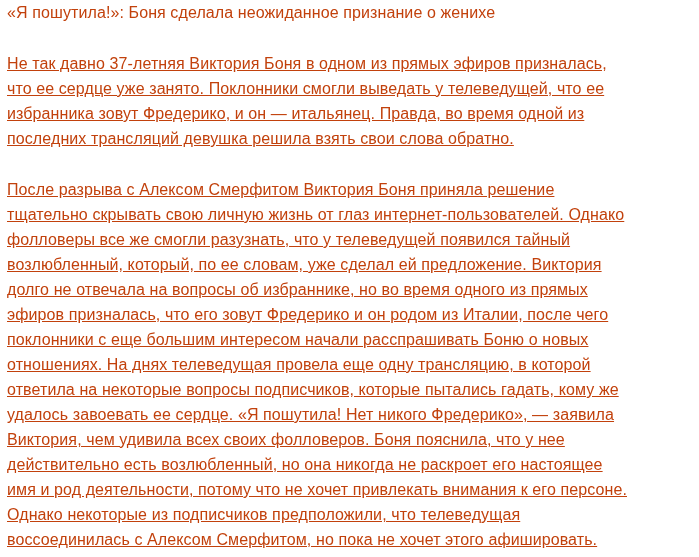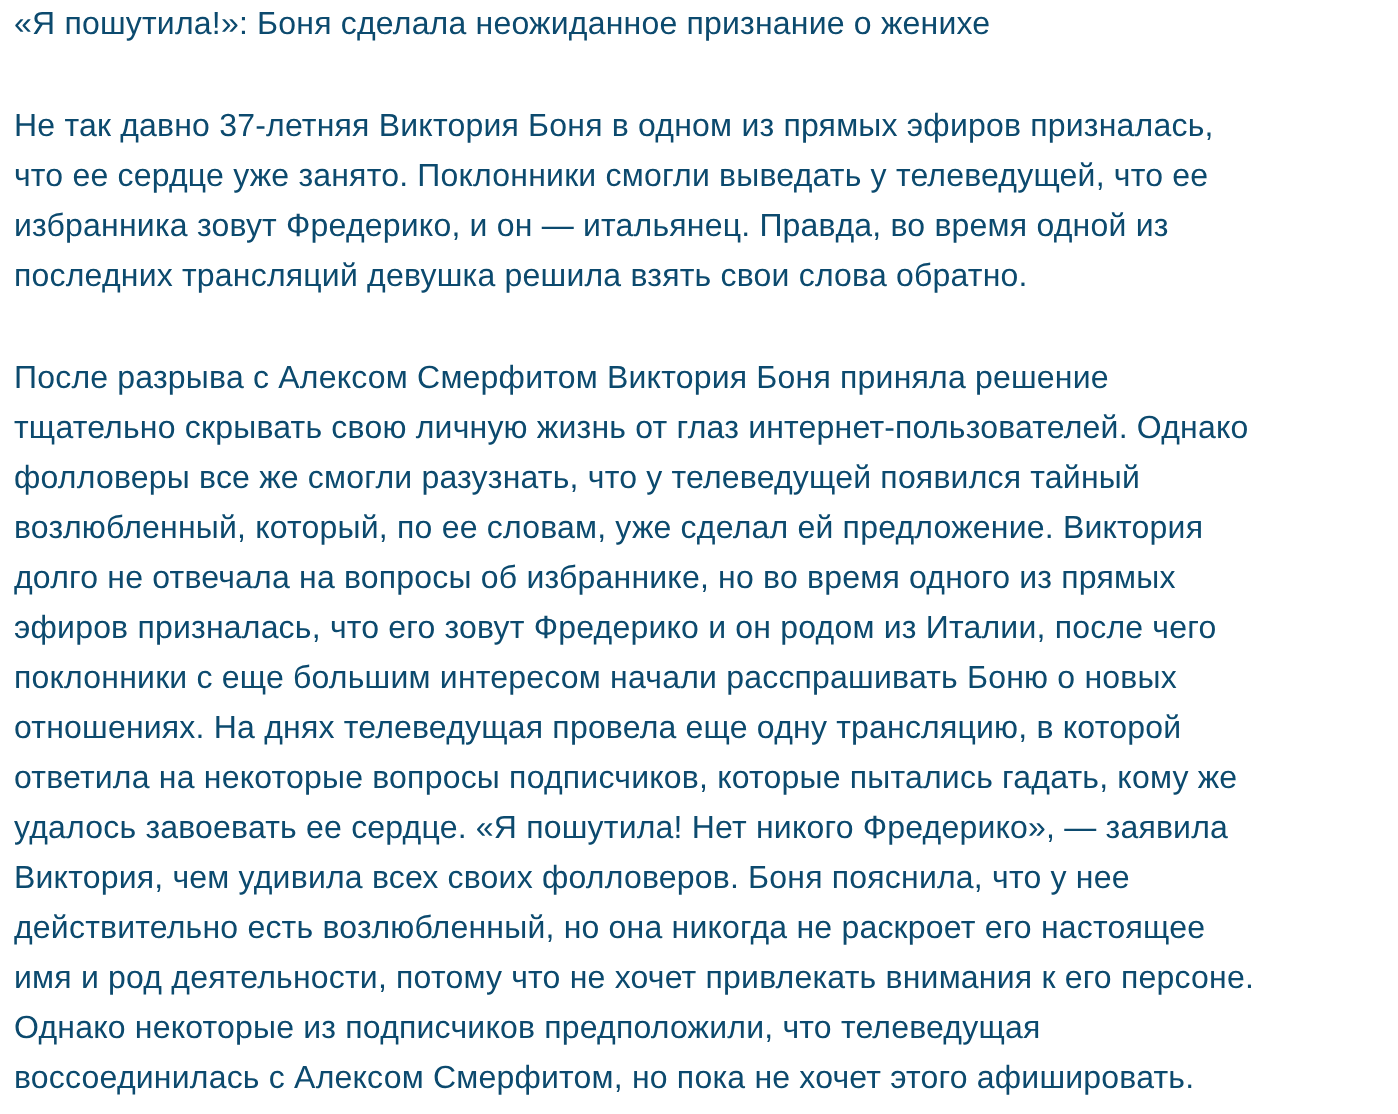--- a/index.html
+++ b/index.html
@@ -10,35 +10,36 @@
     width: 699px;
     height: 557px;
     background: #ffffff;
     overflow: hidden;
     font-family: "Liberation Sans", "DejaVu Sans", sans-serif;
   }
   .article {
     box-sizing: border-box;
     width: 607px;
     padding: 0 22px 0 7px;
-    color: #0c4a6e;
+    color: #c2410c;
     font-size: 16px;
     line-height: 25px;
   }
   .article-title {
     font-size: 16px;
     font-weight: 400;
     margin: 0 0 26px 0;
     white-space: pre;
     letter-spacing: 0.1px;
   }
   .article-paragraph {
     margin: 0 0 26px 0;
     white-space: pre; 
     letter-spacing: 0.1px;
+    text-decoration: underline;
   }
 </style>
 </head>
 <body>
 
 <div class="article">
   <h1 class="article-title">«Я пошутила!»: Боня сделала неожиданное признание о женихе</h1>
   <p class="article-paragraph">Не так давно 37-летняя Виктория Боня в одном из прямых эфиров призналась,
 что ее сердце уже занято. Поклонники смогли выведать у телеведущей, что ее
 избранника зовут Фредерико, и он — итальянец. Правда, во время одной из

